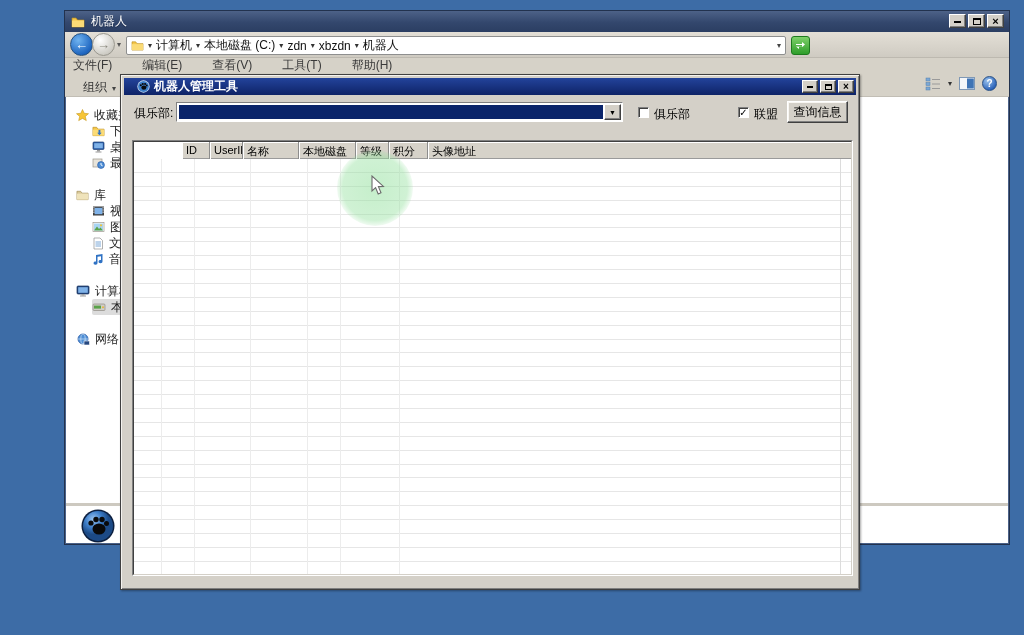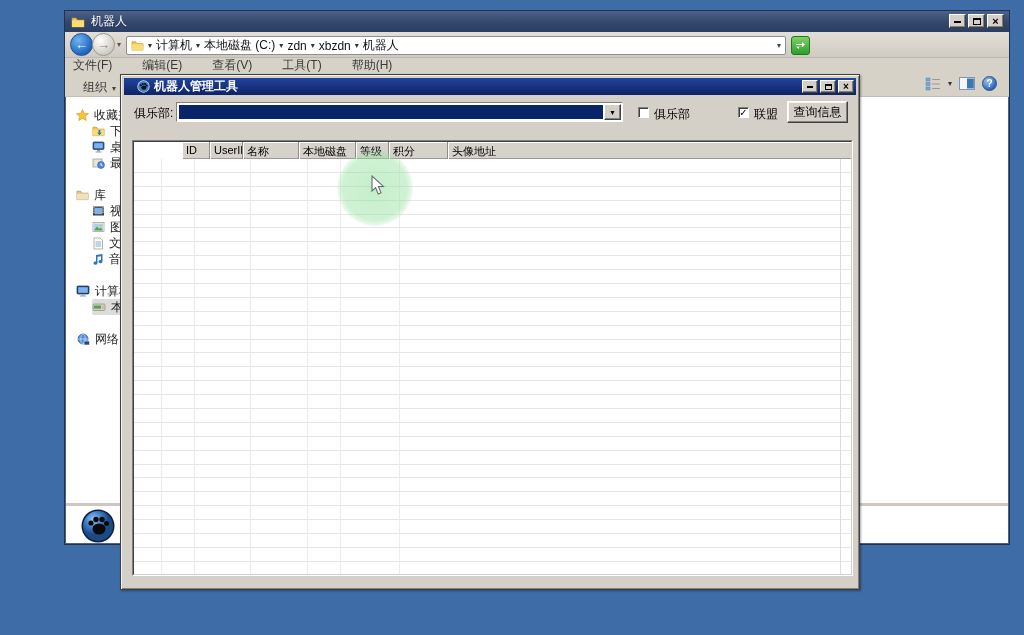--- a/index.html
+++ b/index.html
@@ -410,21 +410,21 @@
   <div class="querybtn">查询信息</div>
 
   <div class="listview">
     <div class="lv-inner">
       <div class="lv-header">
           <div class="hcell" style="width: 28px;">ID</div>
           <div class="hcell" style="width: 33px;">UserID</div>
           <div class="hcell" style="width: 56px;">名称</div>
           <div class="hcell" style="width: 57px;">本地磁盘</div>
           <div class="hcell" style="width: 33px;">等级</div>
-          <div class="hcell" style="width: 59px;">积分</div>
+          <div class="hcell" style="width: 39px;">积分</div>
           <div class="hcell" style="width: 520px;">头像地址</div>
           <div class="hfill"></div>
         </div>
       <div class="lv-body">
           <div class="vline" style="left: 27px;"></div>
           <div class="vline" style="left: 60px;"></div>
           <div class="vline" style="left: 116px;"></div>
           <div class="vline" style="left: 173px;"></div>
           <div class="vline" style="left: 206px;"></div>
           <div class="vline" style="left: 265px;"></div>

